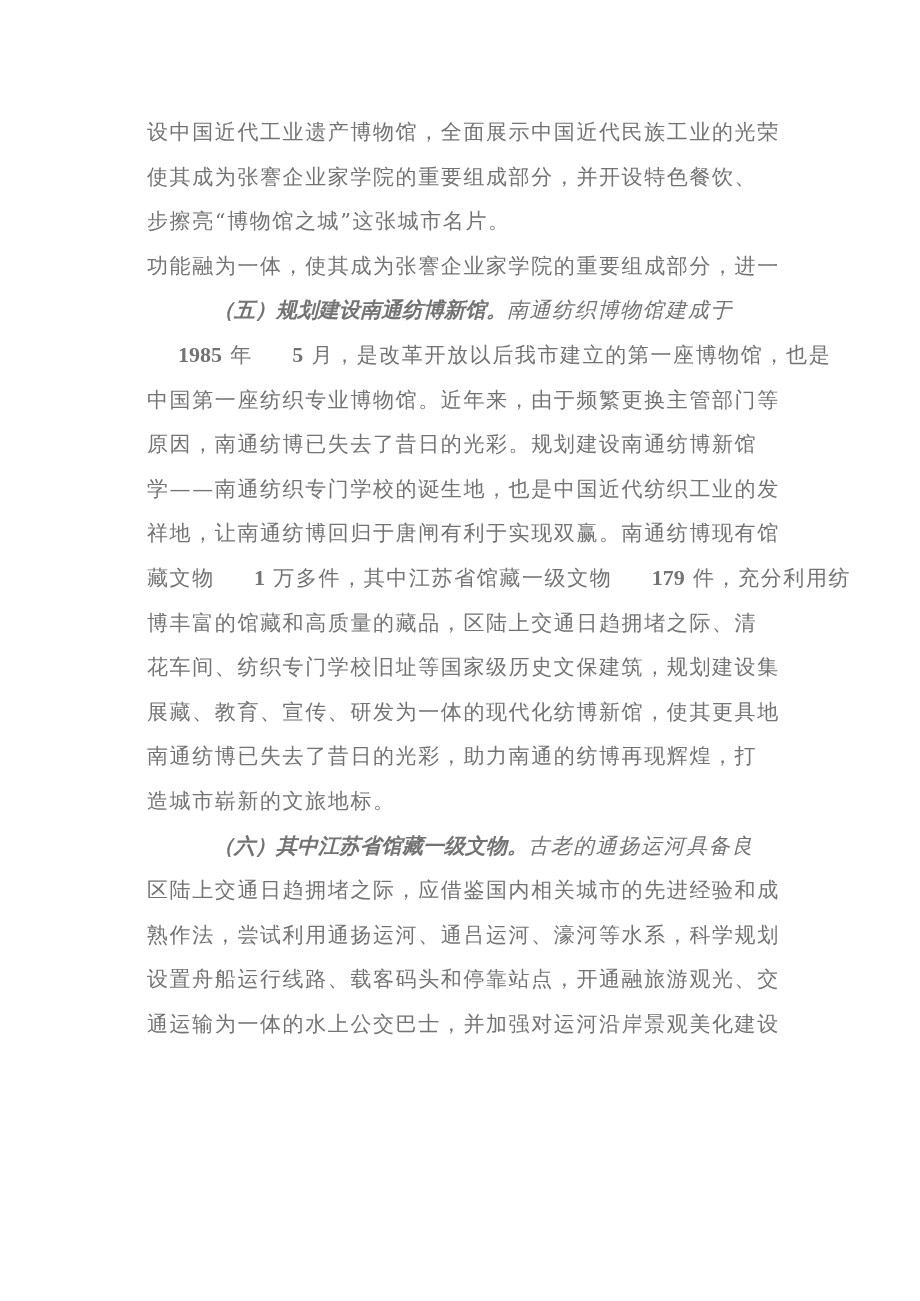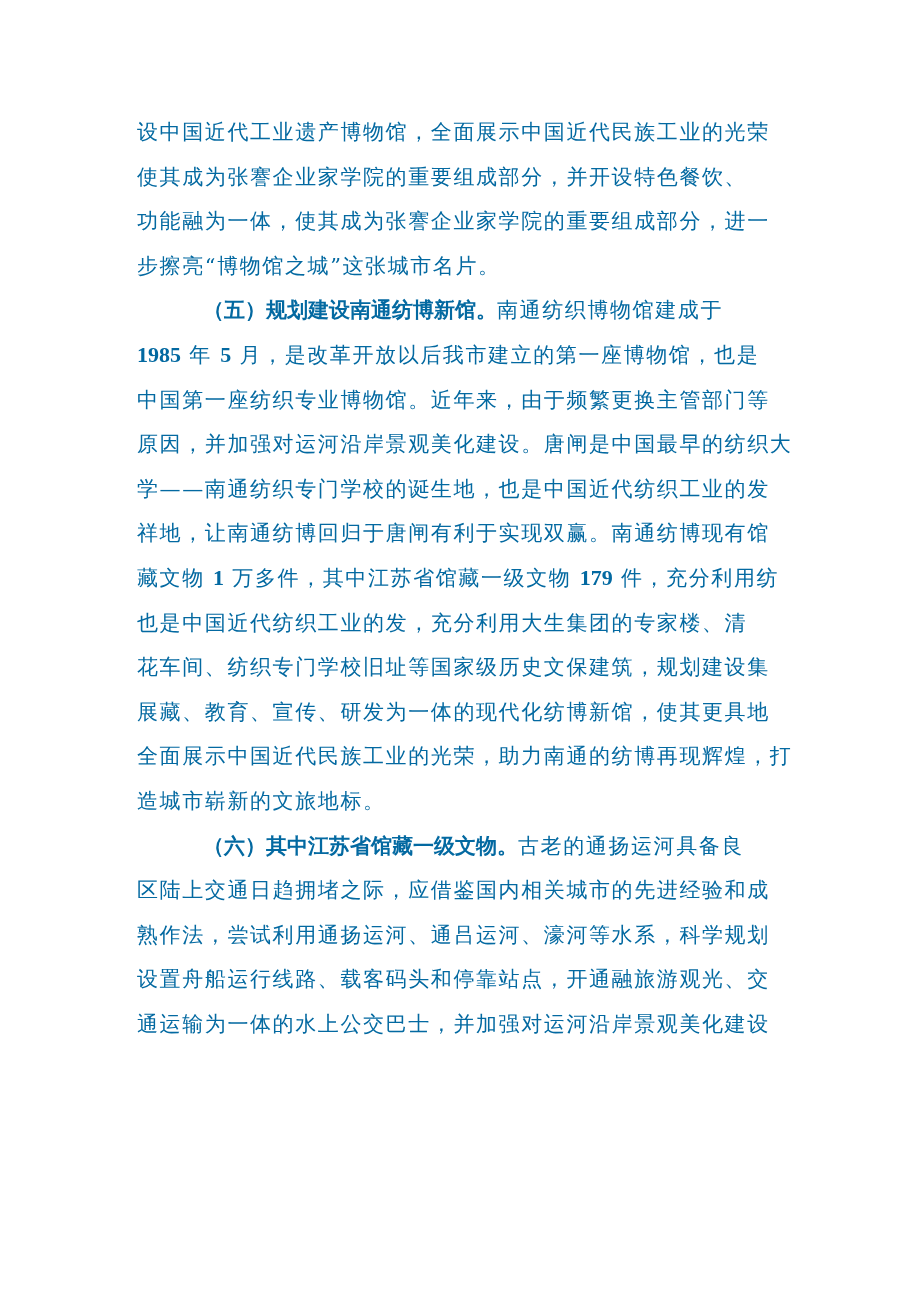--- a/index.html
+++ b/index.html
@@ -1,47 +1,47 @@
 <!DOCTYPE html>
 <html><head>
 <meta charset="utf-8">
 <style>
   html, body { margin: 0; padding: 0; background: #ffffff; }
   body { width: 920px; height: 1301px; position: relative; overflow: hidden; }
   .page {
-    position: absolute; left: 137px; top: 110px; width: 650px;
+    position: absolute; left: 147px; top: 110px; width: 650px;
     font-family: "DejaVu Serif", "Liberation Serif", serif;
-    color: #0369a1; font-size: 21px; line-height: 44px;
+    color: #737373; font-size: 21px; line-height: 44px;
     letter-spacing: 1.6px;
   }
   .line { display: block; white-space: nowrap; height: 44.6px; }
-  .indent { padding-left: 66px; }
+  .indent { padding-left: 66px; font-style: italic; }
   .bold { font-family: "DejaVu Sans", "Liberation Sans", sans-serif; font-weight: bold; letter-spacing: 0; }
-  .num { font-family: "Liberation Serif", "DejaVu Serif", serif; font-weight: bold; letter-spacing: 0; font-size: 22px; }
+  .num { font-family: "Liberation Serif", "DejaVu Serif", serif; font-weight: bold; letter-spacing: 0; font-size: 22px; margin-left: 31px; }
 </style>
 </head>
 <body>
 
 <div class="page">
   <span class="line">设中国近代工业遗产博物馆，全面展示中国近代民族工业的光荣</span>
   <span class="line">使其成为张謇企业家学院的重要组成部分，并开设特色餐饮、</span>
+  <span class="line">步擦亮“博物馆之城”这张城市名片。</span>
   <span class="line">功能融为一体，使其成为张謇企业家学院的重要组成部分，进一</span>
-  <span class="line">步擦亮“博物馆之城”这张城市名片。</span>
 
   <span class="line indent"><span class="bold">（五）规划建设南通纺博新馆。</span><span>南通纺织博物馆建成于</span></span>
   <span class="line"><span class="num">1985</span><span> 年 </span><span class="num">5</span><span> 月，是改革开放以后我市建立的第一座博物馆，也是</span></span>
   <span class="line">中国第一座纺织专业博物馆。近年来，由于频繁更换主管部门等</span>
-  <span class="line">原因，并加强对运河沿岸景观美化建设。唐闸是中国最早的纺织大</span>
+  <span class="line">原因，南通纺博已失去了昔日的光彩。规划建设南通纺博新馆</span>
   <span class="line">学——南通纺织专门学校的诞生地，也是中国近代纺织工业的发</span>
   <span class="line">祥地，让南通纺博回归于唐闸有利于实现双赢。南通纺博现有馆</span>
   <span class="line"><span>藏文物 </span><span class="num">1</span><span> 万多件，其中江苏省馆藏一级文物 </span><span class="num">179</span><span> 件，充分利用纺</span></span>
-  <span class="line">也是中国近代纺织工业的发，充分利用大生集团的专家楼、清</span>
+  <span class="line">博丰富的馆藏和高质量的藏品，区陆上交通日趋拥堵之际、清</span>
   <span class="line">花车间、纺织专门学校旧址等国家级历史文保建筑，规划建设集</span>
   <span class="line">展藏、教育、宣传、研发为一体的现代化纺博新馆，使其更具地</span>
-  <span class="line">全面展示中国近代民族工业的光荣，助力南通的纺博再现辉煌，打</span>
+  <span class="line">南通纺博已失去了昔日的光彩，助力南通的纺博再现辉煌，打</span>
   <span class="line">造城市崭新的文旅地标。</span>
 
   <span class="line indent"><span class="bold">（六）其中江苏省馆藏一级文物。</span><span>古老的通扬运河具备良</span></span>
   <span class="line">区陆上交通日趋拥堵之际，应借鉴国内相关城市的先进经验和成</span>
   <span class="line">熟作法，尝试利用通扬运河、通吕运河、濠河等水系，科学规划</span>
   <span class="line">设置舟船运行线路、载客码头和停靠站点，开通融旅游观光、交</span>
   <span class="line">通运输为一体的水上公交巴士，并加强对运河沿岸景观美化建设</span>
 </div>
 
 </body></html>

